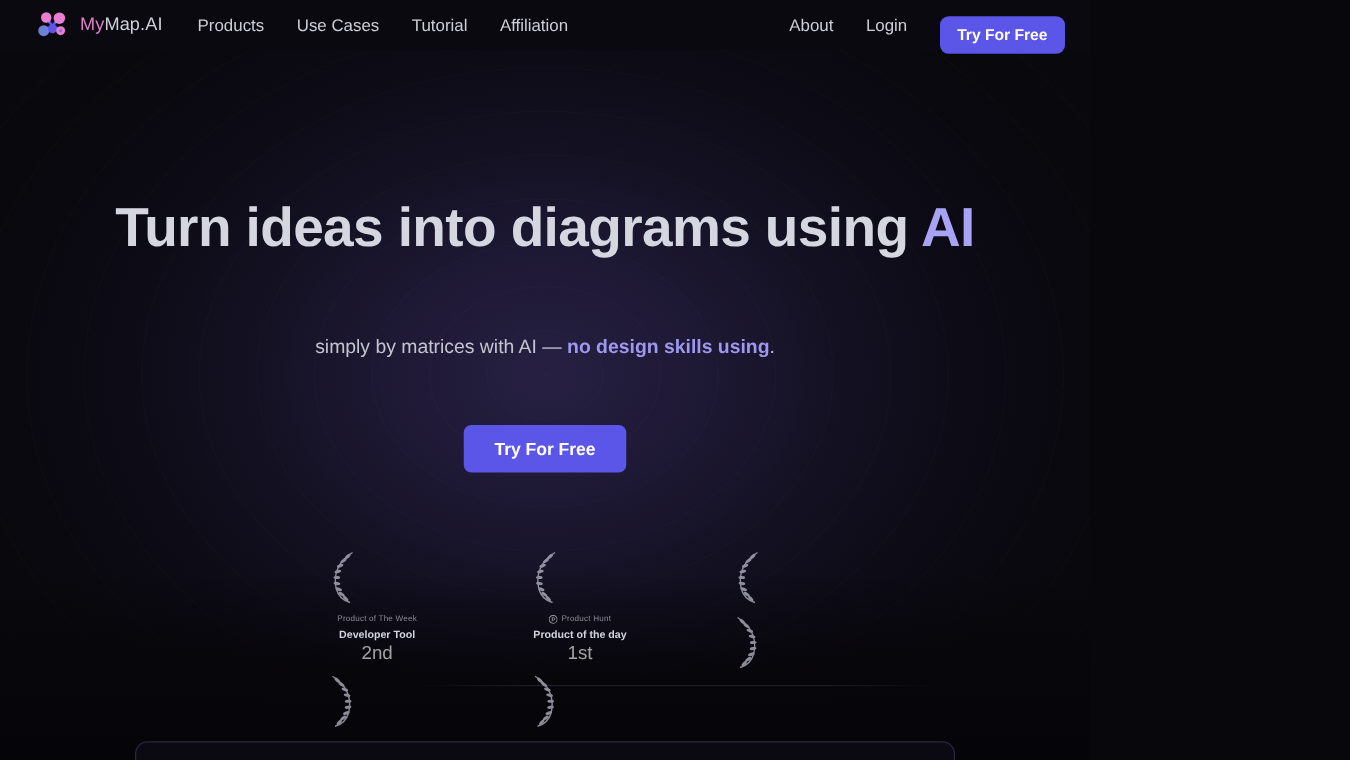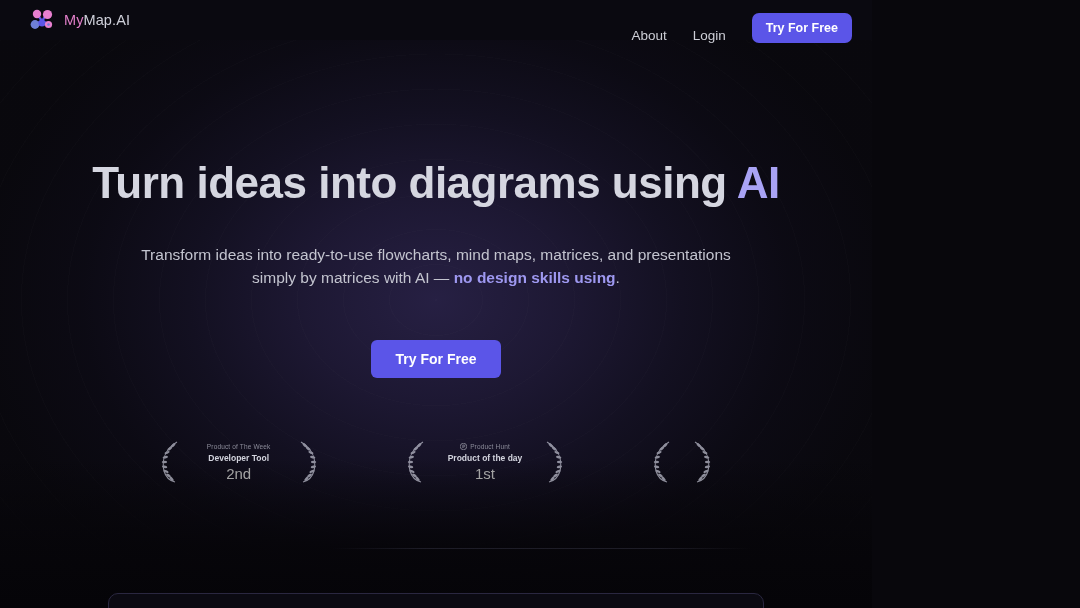--- a/index.html
+++ b/index.html
@@ -52,21 +52,21 @@
   .logo-mark { width:28px; height:22px; display:block; }
   .brand-name { font-size:14.5px; letter-spacing:0.1px; white-space:nowrap; }
   .brand-name .b1 { color:#e27fc9; }
   .brand-name .b2 { color:#cfd0da; }
 
   .nav-links { display:flex; align-items:center; gap:26px; }
   .nav-link {
     font-size:13.5px; color:#cdced6; text-decoration:none;
     white-space:nowrap; cursor:pointer;
   }
-  .nav-right { margin-left:auto; display:flex; align-items:flex-end; gap:26px;margin-top:16px; }
+  .nav-right { margin-left:auto; display:flex; align-items:flex-start; gap:26px;margin-top:16px; }
   .btn-nav-cta {
     background:#5b55e8; color:#ffffff;
     font-size:12.5px; font-weight:bold;
     border:none; border-radius:7px;
     padding:8px 14px; cursor:pointer; white-space:nowrap;
   }
 
   
   .hero { position:relative; z-index:10; padding-top:40px; text-align:center; }
   .headline {
@@ -88,21 +88,21 @@
     font-size:14px; font-weight:bold;
     border:none; border-radius:6px;
     padding:11px 25px; cursor:pointer;
   }
 
   
   .badges {
     margin-top:62px;
     display:flex; justify-content:center; align-items:flex-start; gap:84px;
   }
-  .badge { display:flex; align-items:center; gap:20px; }
+  .badge { display:flex; gap:8px;flex-direction:column; }
   .laurel { width:22px; height:44px; display:block; opacity:0.75; }
   .badge-text { text-align:center; min-width:78px; padding:0 2px; }
   .badge-top {
     font-size:6.5px; color:#8b8b99; letter-spacing:0.15px;
     display:flex; align-items:center; justify-content:center; gap:3px;
     white-space:nowrap;
   }
   .ph-icon { width:7px; height:7px; display:block; }
   .badge-mid {
     font-size:8.5px; font-weight:bold; color:#d3d4de;
@@ -144,33 +144,39 @@
         <circle cx="9" cy="5" r="4.2" fill="#e87fd0"></circle>
         <circle cx="19.5" cy="5.5" r="4.6" fill="#e87fd0"></circle>
         <circle cx="7" cy="15.5" r="4.4" fill="#6f7fd6"></circle>
         <circle cx="14" cy="14" r="3.6" fill="#5b55e8"></circle>
         <circle cx="20.5" cy="15.5" r="3.6" fill="#e87fd0"></circle>
         <circle cx="20.5" cy="15.5" r="1.3" fill="#6f7fd6"></circle>
       </svg>
       <span class="brand-name"><span class="b1">My</span><span class="b2">Map.AI</span></span>
     </div>
 
+    <div class="nav-links">
+      <a class="nav-link">Products</a>
+      <a class="nav-link">Use Cases</a>
+      <a class="nav-link">Tutorial</a>
+      <a class="nav-link">Affiliation</a>
+    </div>
 
     <div class="nav-right">
       <a class="nav-link">About</a>
       <a class="nav-link">Login</a>
       <button class="btn-nav-cta">Try For Free</button>
     </div>
   </nav>
 
   <section class="hero">
     <h1 class="headline"><span>Turn ideas into diagrams using </span><span class="accent">AI</span></h1>
 
     <p class="subhead">
-      <span>Transform ideas into ready-to-use flowcharts, mind maps, matrices, and presentations</span><br>
+      <br>
       <span>simply by matrices with AI — </span><span class="strong">no design skills using</span><span>.</span>
     </p>
 
     <div class="cta-wrap">
       <button class="btn-hero-cta">Try For Free</button>
     </div>
 
     <div class="badges">
 
       <div class="badge">

